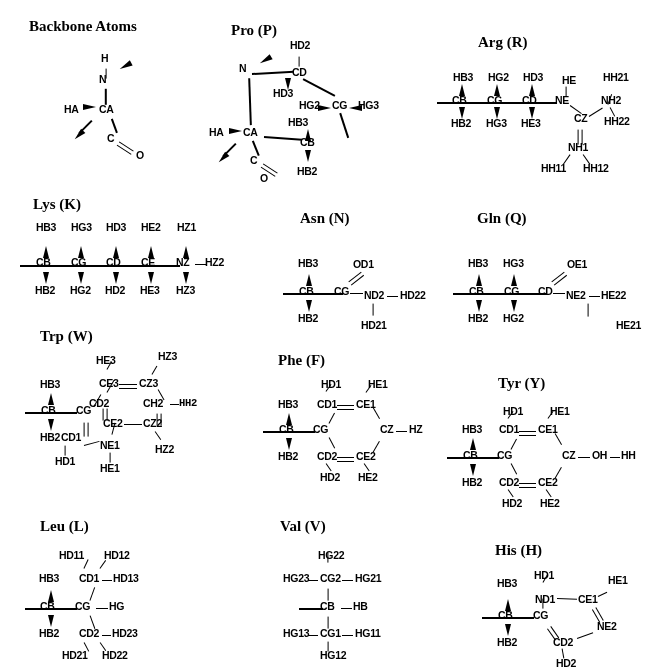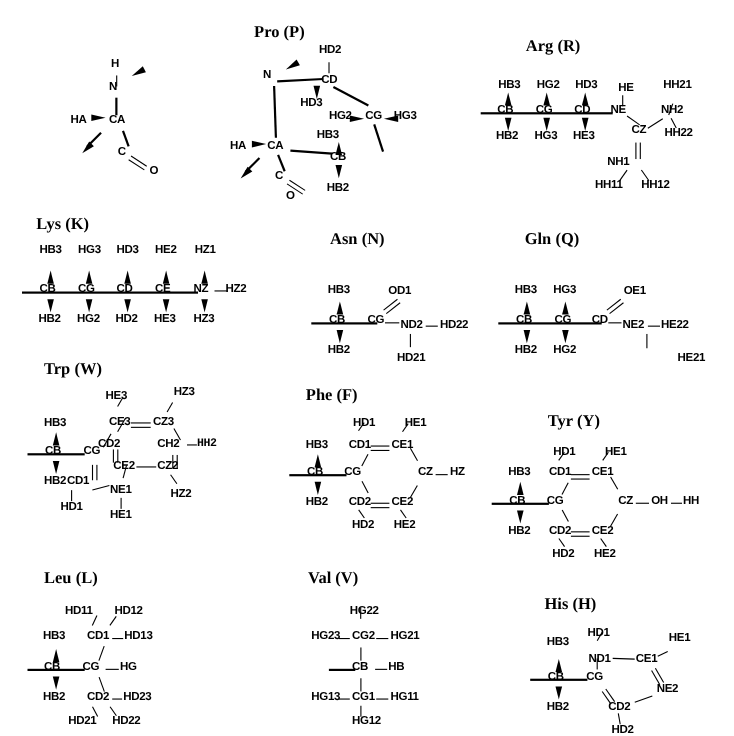--- a/index.html
+++ b/index.html
@@ -69,20 +69,21 @@
 
   .dbl{position:absolute;}
   .dbl i{display:block;background:#000;height:1.3px;width:100%;}
   .dbl i+i{margin-top:2.6px;}
 </style>
 </head>
 <body>
 
 <div id="canvas">
 
+  <div class="title" style="left:29px;top:18px;">Backbone Atoms</div>
 
   <div class="atom" style="left:101px;top:53px;">H</div>
   <div class="atom" style="left:99px;top:74px;">N</div>
   <div class="atom" style="left:64px;top:104px;">HA</div>
   <div class="atom" style="left:99px;top:104px;">CA</div>
   <div class="atom" style="left:107px;top:133px;">C</div>
   <div class="atom" style="left:136px;top:150px;">O</div>
 
   <div class="bond thin" style="left:106px;top:68px;width:10px;transform:rotate(90deg);"></div>
 
@@ -152,21 +153,21 @@
   <div class="atom" style="left:487px;top:95px;">CG</div>
   <div class="atom" style="left:522px;top:95px;">CD</div>
   <div class="atom" style="left:555px;top:95px;">NE</div>
   <div class="atom" style="left:601px;top:95px;">NH2</div>
   <div class="atom" style="left:604px;top:116px;">HH22</div>
 
   <div class="atom" style="left:451px;top:118px;">HB2</div>
   <div class="atom" style="left:486px;top:118px;">HG3</div>
   <div class="atom" style="left:521px;top:118px;">HE3</div>
   <div class="atom" style="left:574px;top:113px;">CZ</div>
-  <div class="atom" style="left:552px;top:142px;">NH1</div>
+  <div class="atom" style="left:568px;top:142px;">NH1</div>
   <div class="atom" style="left:541px;top:163px;">HH11</div>
   <div class="atom" style="left:583px;top:163px;">HH12</div>
 
   <div class="bond thick" style="left:437px;top:102px;width:120px;"></div>
   <div class="wedge up" style="left:459px;top:84px;"></div>
   <div class="wedge up" style="left:494px;top:84px;"></div>
   <div class="wedge up" style="left:529px;top:84px;"></div>
   <div class="wedge down" style="left:459px;top:107px;"></div>
   <div class="wedge down" style="left:494px;top:107px;"></div>
   <div class="wedge down" style="left:529px;top:107px;"></div>

